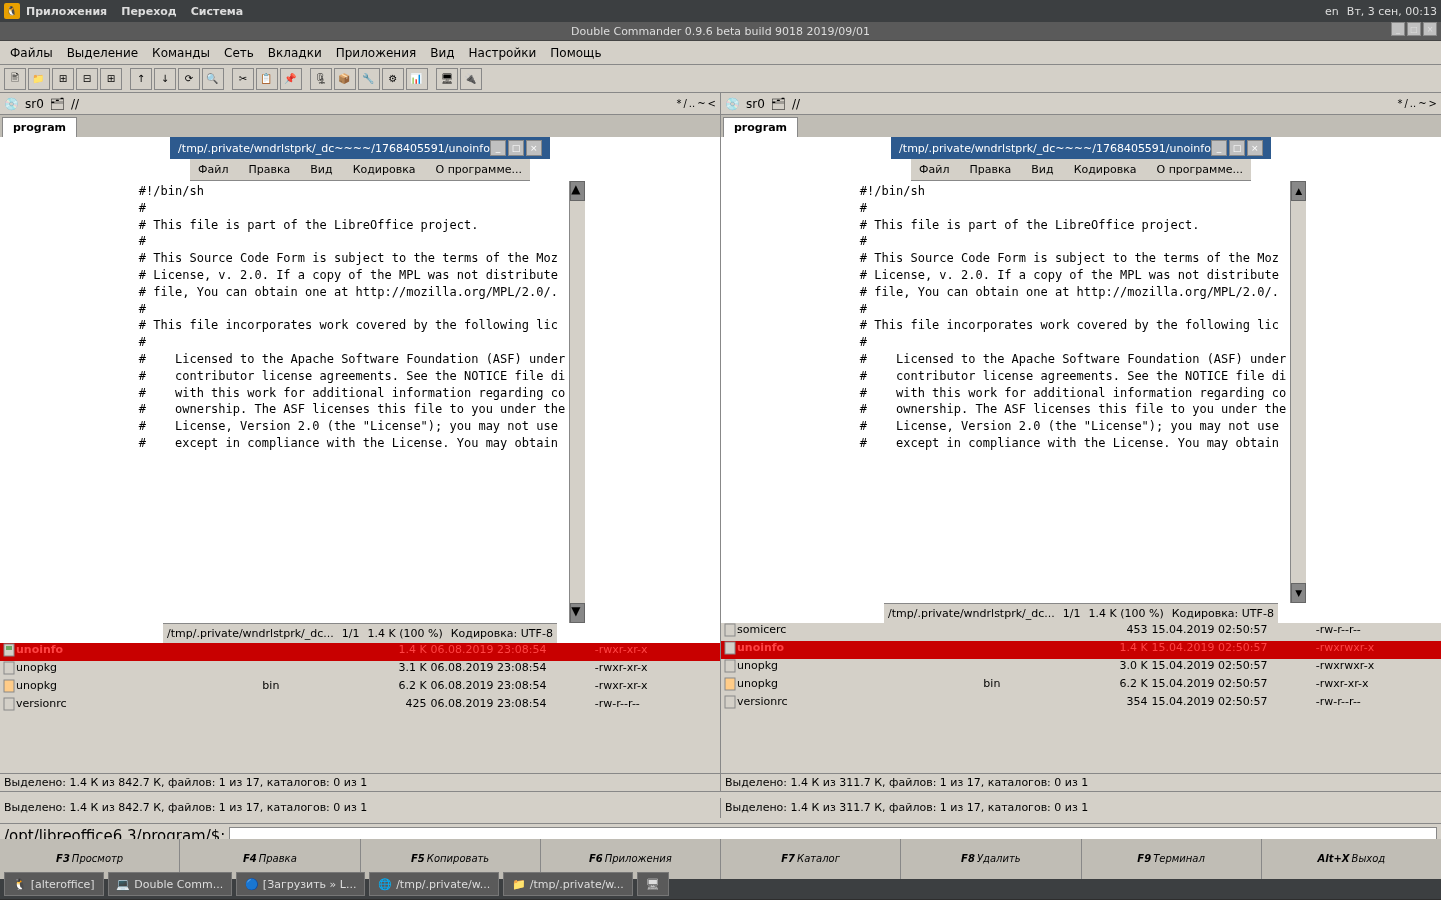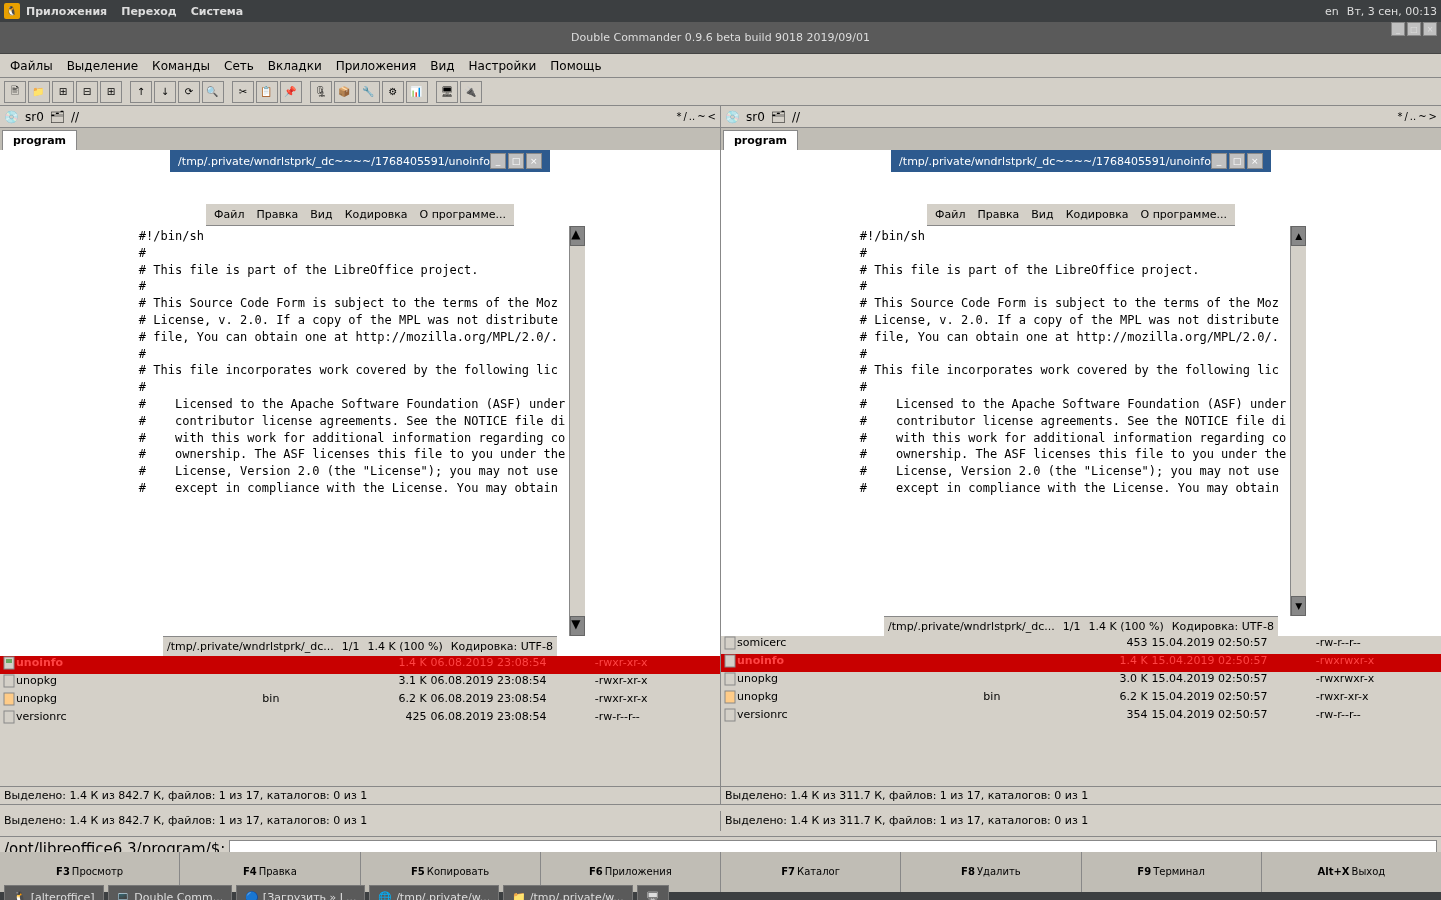--- a/index.html
+++ b/index.html
@@ -32,21 +32,21 @@
       display: flex; align-items: center; justify-content: center;
       color: white;
     }
     #top-bar .top-menu { display: flex; gap: 14px; font-weight: bold; }
     #top-bar .top-menu span { cursor: pointer; color: #ddd; }
     #top-bar .right-side { margin-left: auto; display: flex; align-items: center; gap: 8px; color: #ddd; font-size: 11px; }
 
     
     #title-bar {
       background: #5a5a5a;
-      height: 32px;
+      height: 19px;
       display: flex;
       align-items: center;
       justify-content: center;
       color: #ddd;
       font-size: 11px;
       border-bottom: 1px solid #444;
     }
 
     
     #menu-bar {
@@ -183,20 +183,21 @@
       height: 40px;
       display: flex;
       align-items: center;
       justify-content: center;
       font-size: 10px;
       border-right: 1px solid #888;
       cursor: pointer;
       background: #c0bdb5;
       gap: 2px;
       overflow: hidden;
+      font-style: italic;
     }
     .fkey-num { color: #000; font-weight: bold; }
     .fkey-label { color: #000; }
 
     
     #taskbar {
       background: #3c3f41;
       height: 30px;
       display: flex;
       align-items: center;
@@ -243,23 +244,22 @@
       border: 1px solid #888;
       display: flex; align-items: center; justify-content: center;
       font-size: 9px; cursor: pointer;
     }
     .viewer-menu {
       background: #d4d0c8;
       height: 22px;
       display: flex;
       align-items: center;
       padding: 8px 4px;
-      gap: 4px;
+      gap: 12px;
       border-bottom: 1px solid #888;
-      margin-top: 32px;
     }
     .viewer-menu span { font-size: 11px; cursor: pointer; padding: 2px 4px; }
     .viewer-content {
       flex: 1;
       overflow-y: scroll;
       font-family: 'DejaVu Sans Mono', 'Liberation Mono', monospace;
       font-size: 12px;
       padding: 2px 4px;
       background: white;
       white-space: pre;

